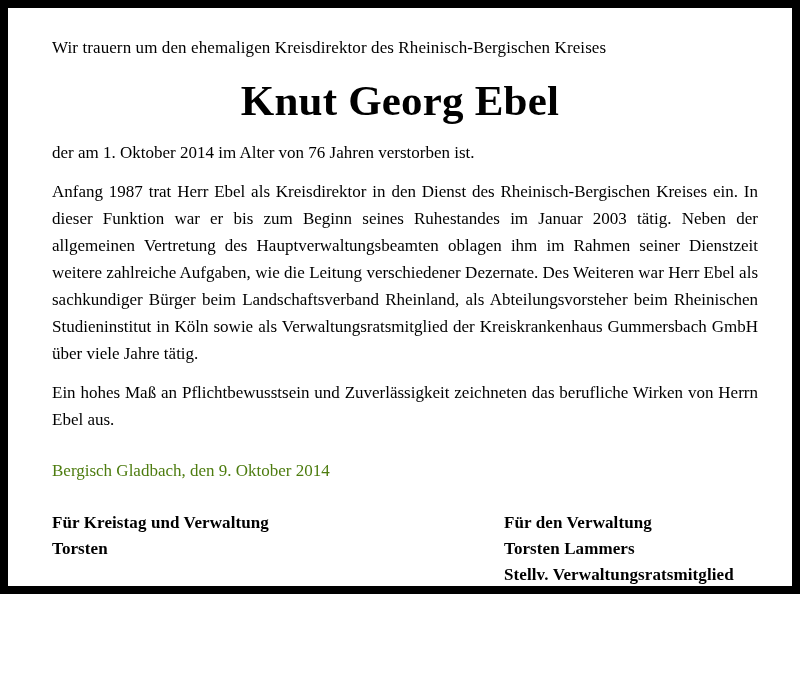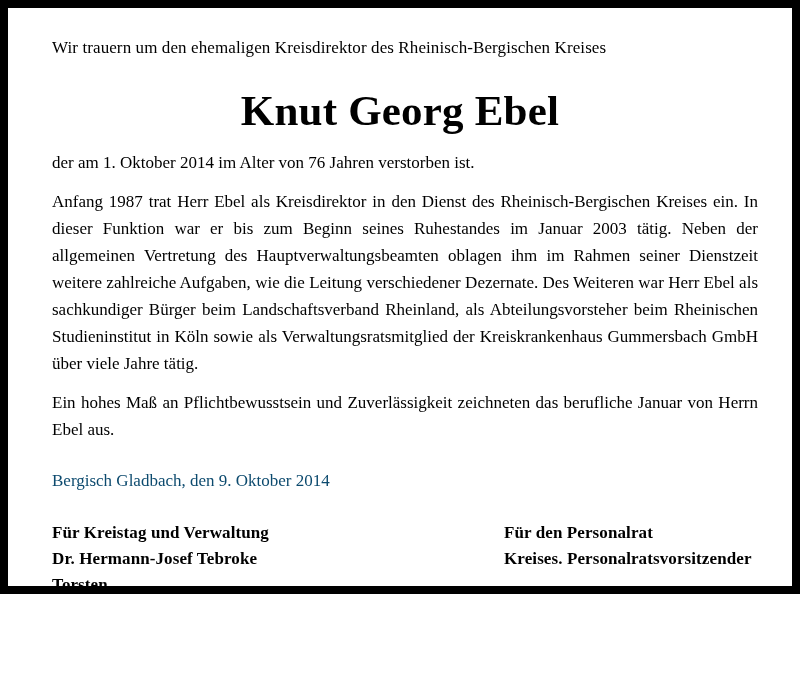--- a/index.html
+++ b/index.html
@@ -37,21 +37,21 @@
     color: #000000;
     letter-spacing: 0.1px;
     white-space: nowrap;
   }
   .headline {
     text-align: center;
     font-size: 43px;
     font-weight: bold;
     line-height: 50px;
     color: #000000;
-    margin-top: 26px;
+    margin-top: 16px;
     margin-bottom: 14px;
     letter-spacing: 0.2px;
     padding-right: 10px;
   }
   .lead {
     font-size: 17px;
     line-height: 26px;
     color: #000000;
     margin-bottom: 9px;
   }
@@ -63,21 +63,21 @@
     text-align: justify;
     text-justify: inter-word;
     hyphens: manual;
   }
   p.body.last-para {
     margin-bottom: 0;
   }
   .dateline {
     font-size: 17px;
     line-height: 26px;
-    color: #0c4a6e;
+    color: #4d7c0f;
     margin-top: 25px;
   }
   .signatures {
     display: flex;
     margin-top: 26px;
   }
   .sig-col {
     font-size: 17px;
     font-weight: bold;
     line-height: 26px;
@@ -103,33 +103,33 @@
     <div class="inner">
 
       <div class="intro">Wir trauern um den ehemaligen Kreisdirektor des Rheinisch-Bergischen Kreises</div>
 
       <div class="headline">Knut Georg Ebel</div>
 
       <div class="lead">der am 1. Oktober 2014 im Alter von 76 Jahren verstorben ist.</div>
 
       <p class="body">Anfang 1987 trat Herr Ebel als Kreisdirektor in den Dienst des Rheinisch-Bergischen Kreises ein. In dieser Funktion war er bis zum Beginn seines Ruhestandes im Januar 2003 tätig. Neben der allgemeinen Vertretung des Hauptverwaltungsbeamten oblagen ihm im Rahmen seiner Dienstzeit weitere zahlreiche Aufgaben, wie die Leitung verschiedener Dezernate. Des Weiteren war Herr Ebel als sachkundiger Bürger beim Landschaftsverband Rheinland, als Abteilungsvorsteher beim Rheinischen Studieninstitut in Köln sowie als Verwaltungsratsmitglied der Kreiskrankenhaus Gummersbach GmbH über viele Jahre tätig.</p>
 
-      <p class="body">Ein hohes Maß an Pflichtbewusstsein und Zuverlässigkeit zeichneten das berufliche Januar von Herrn Ebel aus.</p>
+      <p class="body">Ein hohes Maß an Pflichtbewusstsein und Zuverlässigkeit zeichneten das berufliche Wirken von Herrn Ebel aus.</p>
 
 
 
       <div class="dateline">Bergisch Gladbach, den 9. Oktober 2014</div>
 
       <div class="signatures">
         <div class="sig-col col-left">
           <div class="sig-line">Für Kreistag und Verwaltung</div>
-          <div class="sig-line">Dr. Hermann-Josef Tebroke</div>
           <div class="sig-line">Torsten</div>
         </div>
         <div class="sig-col col-right">
-          <div class="sig-line">Für den Personalrat</div>
-          <div class="sig-line">Kreises. Personalratsvorsitzender</div>
+          <div class="sig-line">Für den Verwaltung</div>
+          <div class="sig-line">Torsten Lammers</div>
+          <div class="sig-line">Stellv. Verwaltungsratsmitglied</div>
         </div>
       </div>
 
     </div>
   </div>
 </div>
 
 </body></html>

